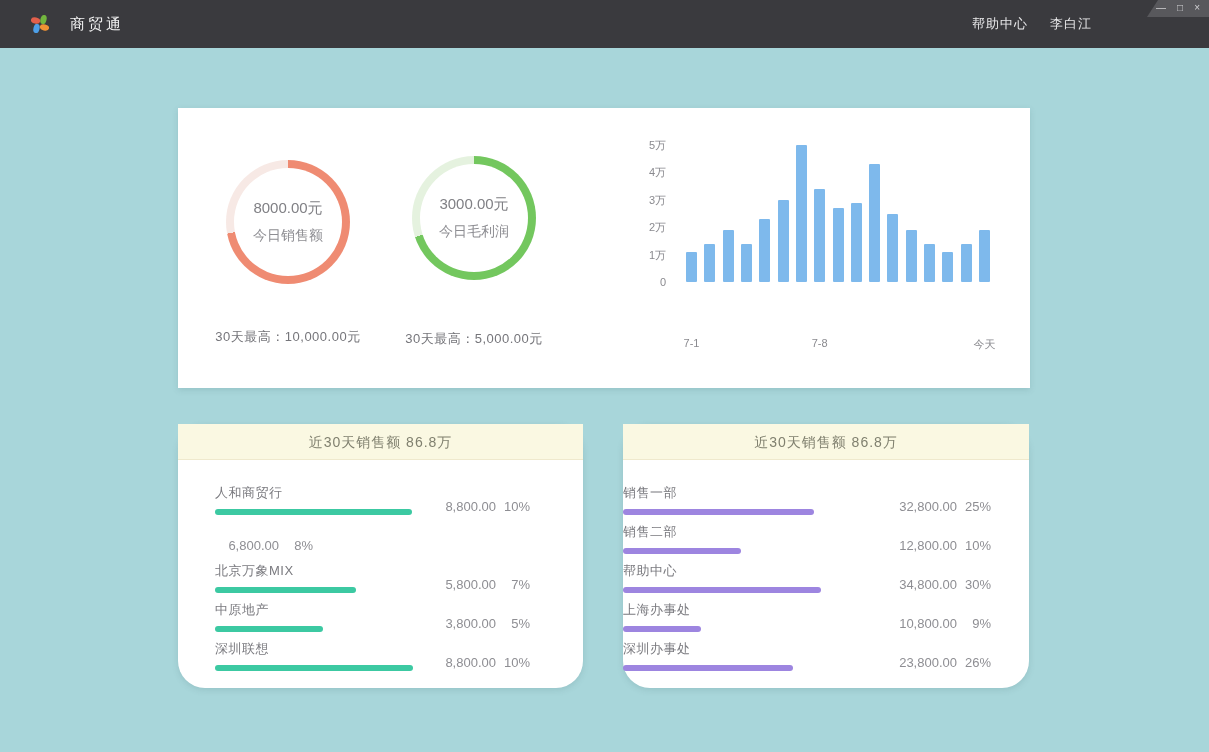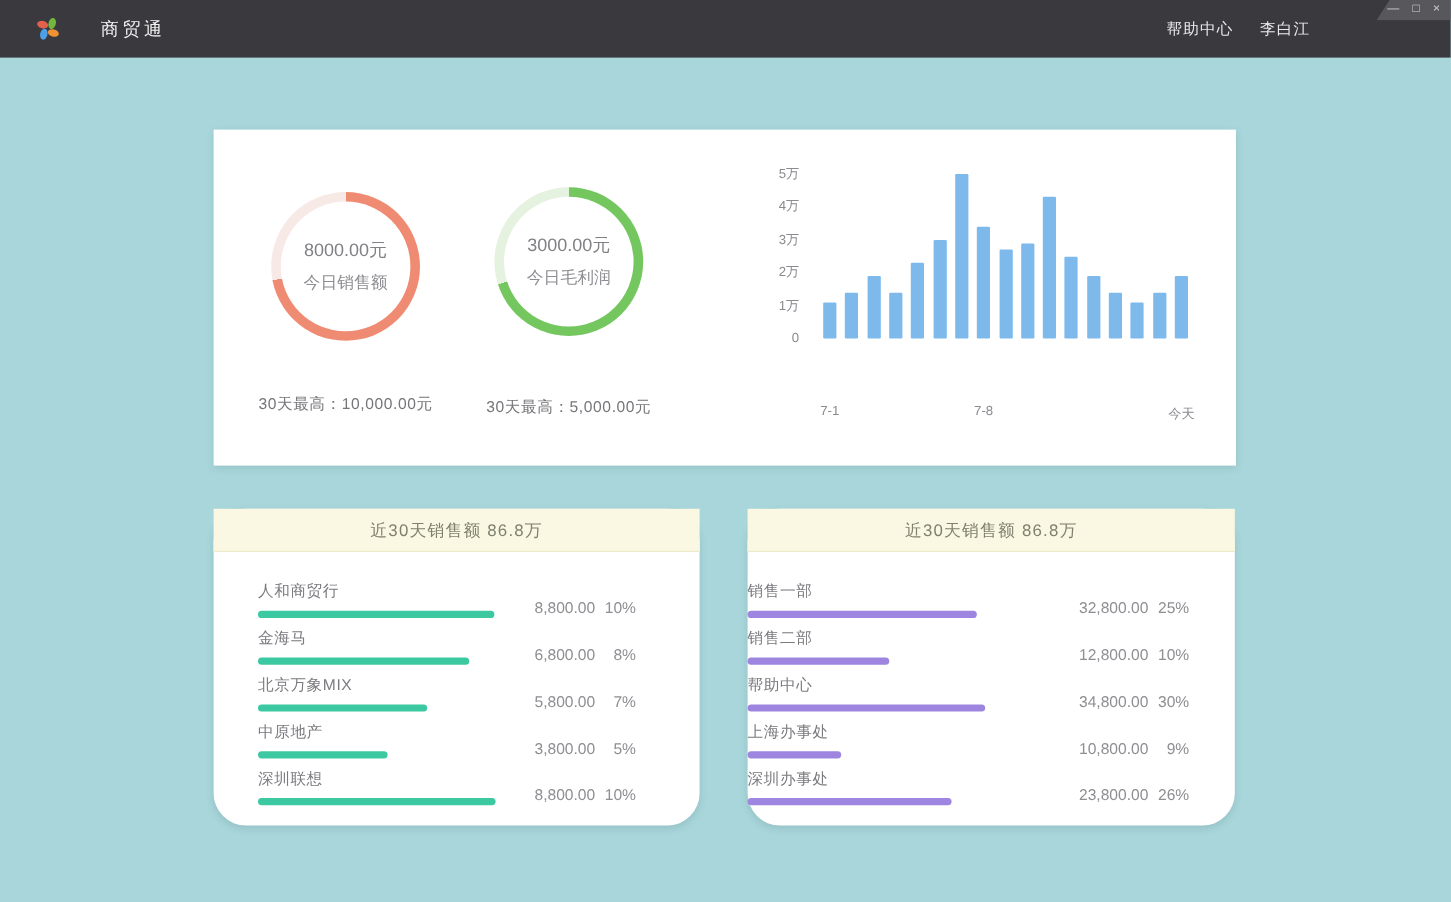--- a/index.html
+++ b/index.html
@@ -9,21 +9,21 @@
     background:#a8d6da;
     font-family:"Liberation Sans", sans-serif;
     -webkit-font-smoothing:antialiased;
   }
 
   
   .topbar {
     position:absolute; left:0; top:0; width:1209px; height:48px;
     background:#3a3a3e;
   }
-  .brand { position:absolute; left:28px; top:0; height:48px; display:flex; align-items:center; gap:32px; }
+  .brand { position:absolute; left:28px; top:0; height:48px; display:flex; align-items:center; gap:18px; }
   .brand-logo { width:24px; height:24px; display:block; }
   .brand-name { color:#f2f2f2; font-size:15px; letter-spacing:3px; }
   .topnav { position:absolute; right:117px; top:0; height:48px; display:flex; align-items:center; gap:22px; }
   .nav-link { color:#e8e8ea; font-size:13px; letter-spacing:1px; cursor:pointer; }
   .win-controls {
     position:absolute; right:0; top:0; height:17px; width:62px;
     background:#58585c;
     clip-path:polygon(11px 0, 100% 0, 100% 100%, 0 100%);
     display:flex; align-items:center; justify-content:flex-end;
     gap:11px; padding:0 9px 2px 14px;
@@ -195,24 +195,20 @@
             <div class="rank-main">
               <div class="rank-label">人和商贸行</div>
               <div class="rank-bar" style="width: 197px; background: rgb(60, 201, 162);"></div>
             </div>
             <div class="rank-values">
               <span class="rank-amount">8,800.00</span>
               <span class="rank-pct">10%</span>
             </div>
           </div>
           <div class="rank-row">
-            <div class="rank-main">
-              <div class="rank-label">金海马</div>
-              <div class="rank-bar" style="width: 176px; background: rgb(60, 201, 162);"></div>
-            </div>
             <div class="rank-values">
               <span class="rank-amount">6,800.00</span>
               <span class="rank-pct">8%</span>
             </div>
           </div>
           <div class="rank-row">
             <div class="rank-main">
               <div class="rank-label">北京万象MIX</div>
               <div class="rank-bar" style="width: 141px; background: rgb(60, 201, 162);"></div>
             </div>

